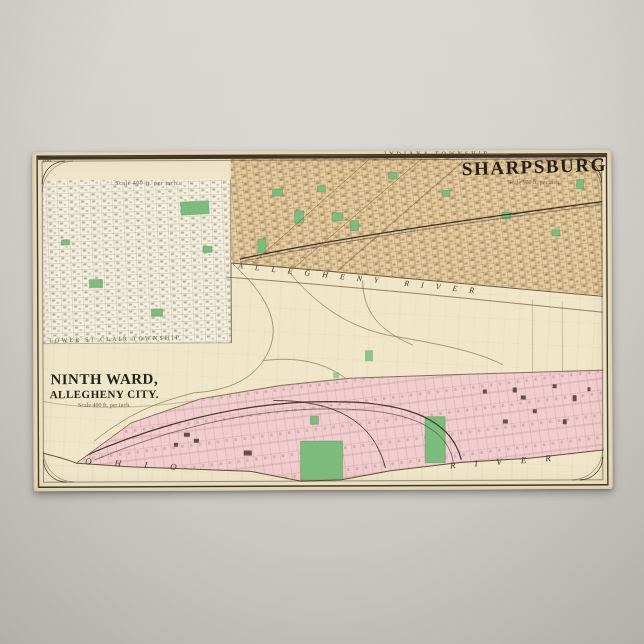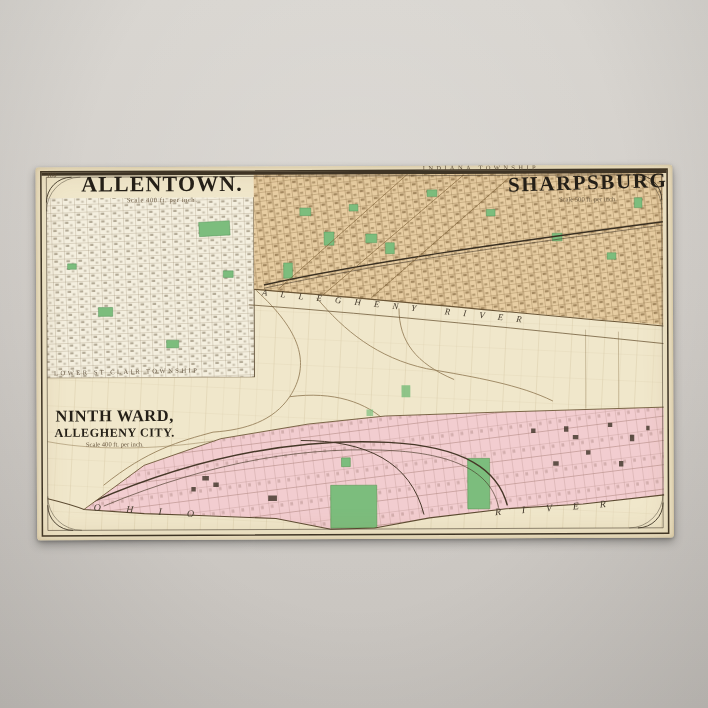--- a/index.html
+++ b/index.html
@@ -189,21 +189,20 @@
         <path d="M32,331 A23 23 0 0 1 9,308" stroke-width="0.8"></path>
         <path d="M9,40 A31 31 0 0 1 40,9" stroke-width="0.4"></path>
         <path d="M539,9 A31 31 0 0 1 570,40" stroke-width="0.4"></path>
         <path d="M570,300 A31 31 0 0 1 539,331" stroke-width="0.4"></path>
         <path d="M40,331 A31 31 0 0 1 9,300" stroke-width="0.4"></path>
       </g>
     </svg>
 
     <div class="lbl t-pagenum">100</div>
 
-    <div class="lbl t-allentown">ALLENTOWN.</div>
     <div class="lbl t-allentown-scale">Scale 400 ft. per inch.</div>
 
     <div class="lbl t-indiana">INDIANA TOWNSHIP</div>
 
     <div class="lbl t-sharpsburg">SHARPSBURG</div>
     <div class="lbl t-sharpsburg-scale">Scale 500 ft. per inch.</div>
 
     <div class="lbl t-lowerstclair">LOWER ST CLAIR TOWNSHIP</div>
 
     <div class="lbl t-allegheny">ALLEGHENY RIVER</div>

